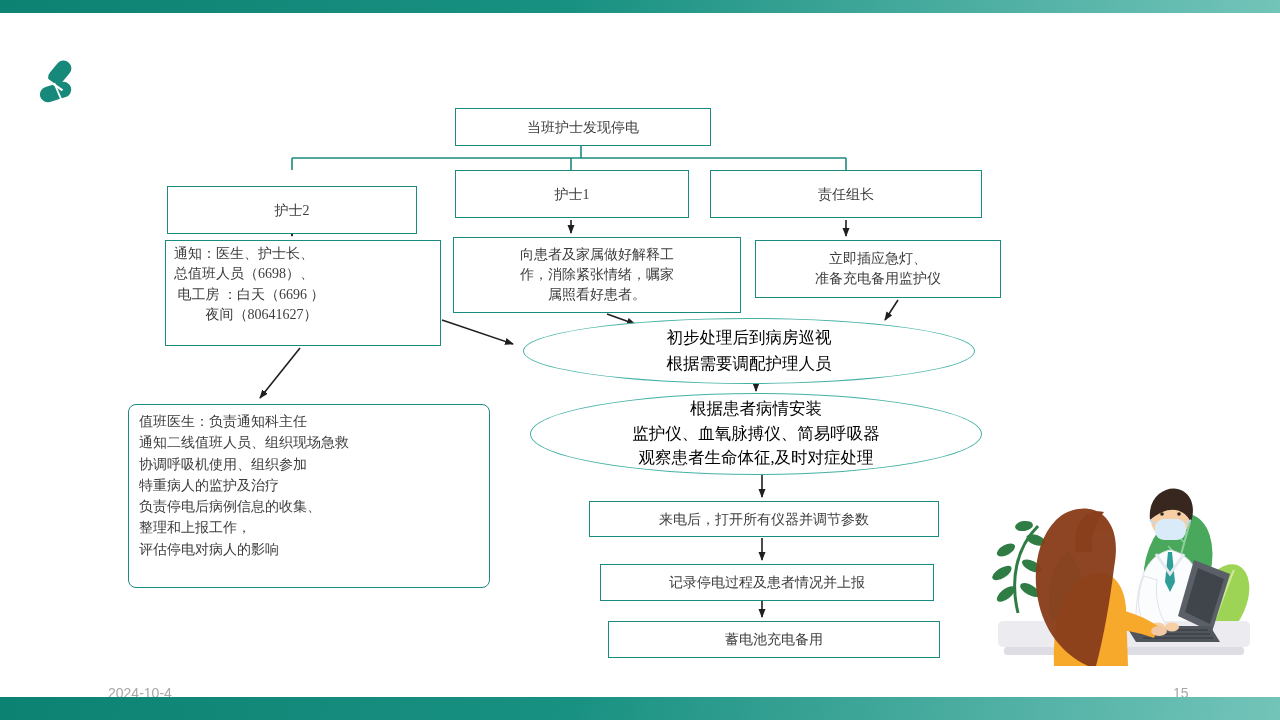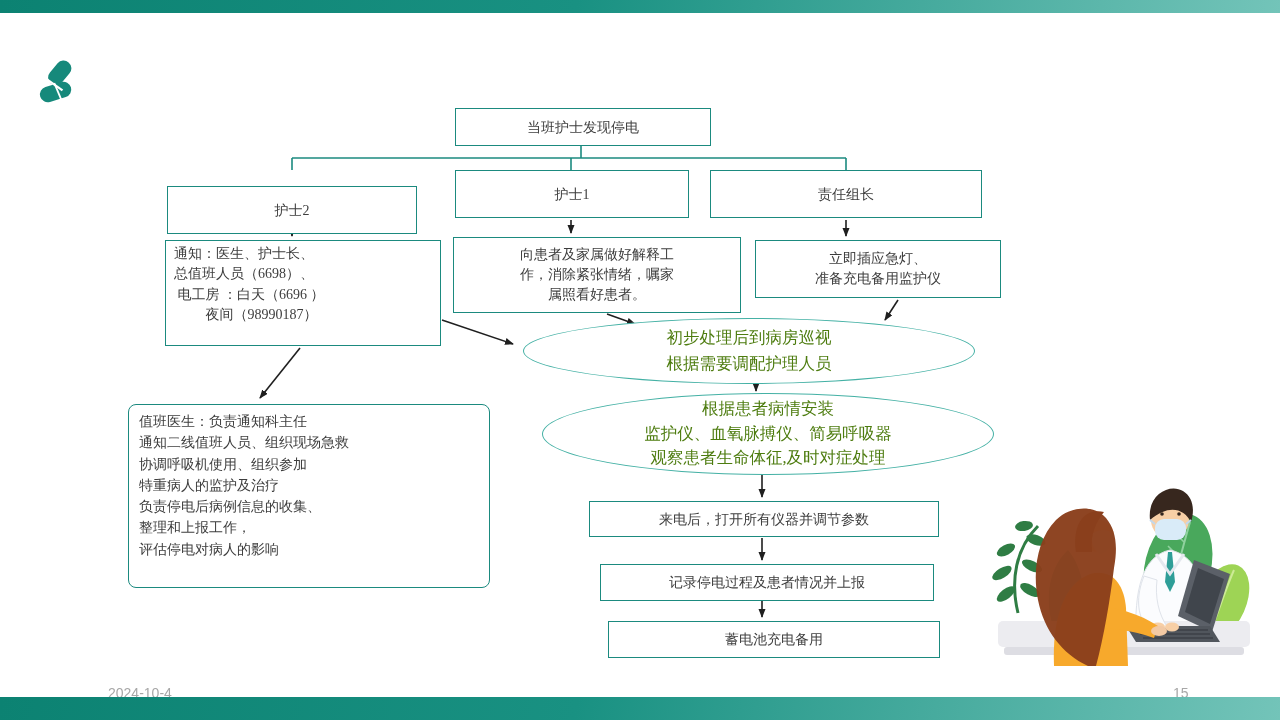--- a/index.html
+++ b/index.html
@@ -15,21 +15,21 @@
     font-size:38px;letter-spacing:2px;color:#11887a;font-weight:700;line-height:1;
   }
   .node{
     position:absolute;box-sizing:border-box;border:1.5px solid #1b8a7f;background:#ffffff;
     color:#3d3d3d;display:flex;align-items:center;justify-content:center;text-align:center;
     white-space:pre-line;font-size:14px;line-height:1.5;z-index:5;
   }
   .node.left-align{justify-content:flex-start;text-align:left;align-items:flex-start;white-space:pre-wrap;}
   .ellipse{
     position:absolute;box-sizing:border-box;border:1.5px solid #45b1a5;border-radius:50%;
-    background:#ffffff;color:#4d7c0f;display:flex;align-items:center;justify-content:center;
+    background:#ffffff;color:#000000;display:flex;align-items:center;justify-content:center;
     text-align:center;white-space:pre-line;font-size:16.5px;line-height:1.55;z-index:4;
   }
   .connector-layer{position:absolute;left:0;top:0;width:1280px;height:720px;z-index:3;pointer-events:none;}
   .footer-text{position:absolute;color:#a7a7a7;font-size:14px;z-index:20;font-family:"Liberation Sans","DejaVu Sans",sans-serif;}
   .footer-date{left:108px;top:685px;}
   .footer-page{left:1173px;top:685px;}
   .illustration{position:absolute;left:958px;top:478px;z-index:6;}
 </style>
 </head>
 <body>
@@ -51,38 +51,38 @@
 
   <div class="node" style="left:455px;top:108px;width:256px;height:38px;">当班护士发现停电</div>
 
   <div class="node" style="left:167px;top:170px;width:250px;height:48px;margin-top:16px;">护士2</div>
   <div class="node" style="left:455px;top:170px;width:234px;height:48px;">护士1</div>
   <div class="node" style="left:710px;top:170px;width:272px;height:48px;text-align:right;">责任组长</div>
 
   <div class="node left-align" style="left:165px;top:240px;width:276px;height:106px;padding:3px 8px;line-height:1.45;">通知：医生、护士长、
 总值班人员（6698）、
  电工房 ：白天（6696 ）
-         夜间（98990187）</div>
+         夜间（80641627）</div>
   <div class="node" style="left:453px;top:237px;width:288px;height:76px;line-height:1.45;">向患者及家属做好解释工
 作，消除紧张情绪，嘱家
 属照看好患者。</div>
   <div class="node" style="left:755px;top:240px;width:246px;height:58px;line-height:1.45;">立即插应急灯、
 准备充电备用监护仪</div>
 
   <div class="node left-align" style="left:128px;top:404px;width:362px;height:184px;padding:6px 10px;line-height:1.52;border-radius:8px;">值班医生：负责通知科主任
 通知二线值班人员、组织现场急救
 协调呼吸机使用、组织参加
 特重病人的监护及治疗
 负责停电后病例信息的收集、
 整理和上报工作，
 评估停电对病人的影响</div>
 
   <div class="ellipse" style="left:523px;top:318px;width:452px;height:66px;">初步处理后到病房巡视
 根据需要调配护理人员</div>
-  <div class="ellipse" style="left:542px;top:393px;width:452px;height:82px;line-height:1.5;">根据患者病情安装
+  <div class="ellipse" style="left:530px;top:393px;width:452px;height:82px;line-height:1.5;">根据患者病情安装
 监护仪、血氧脉搏仪、简易呼吸器
 观察患者生命体征,及时对症处理</div>
 
   <div class="node" style="left:578px;top:501px;width:350px;height:36px;margin-left:11px;">来电后，打开所有仪器并调节参数</div>
   <div class="node" style="left:600px;top:564px;width:334px;height:37px;">记录停电过程及患者情况并上报</div>
   <div class="node" style="left:608px;top:621px;width:332px;height:37px;">蓄电池充电备用</div>
 
   <svg class="connector-layer" viewBox="0 0 1280 720">
     <defs>
       <marker id="arrow" markerUnits="userSpaceOnUse" markerWidth="10" markerHeight="8" refX="8" refY="3.5" orient="auto">

